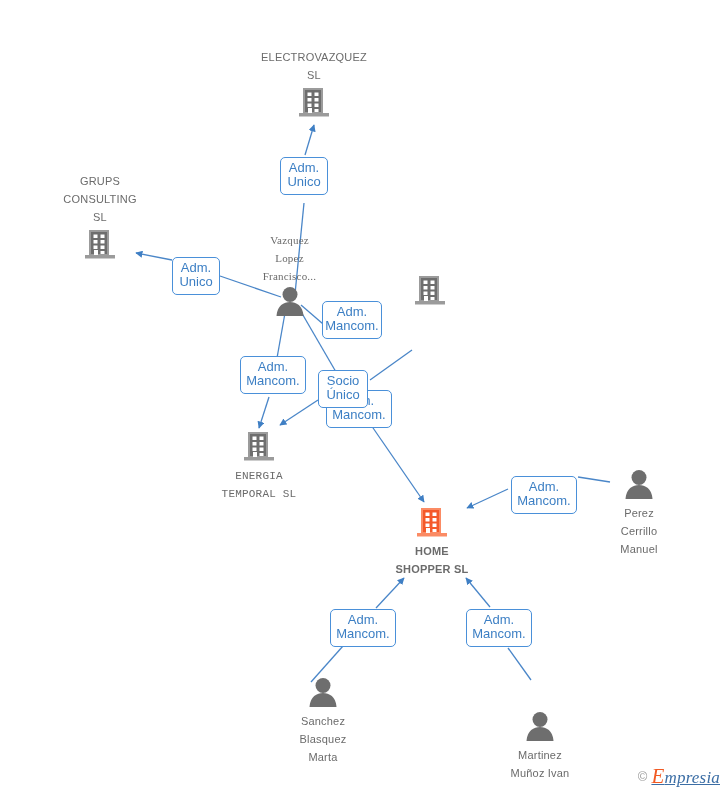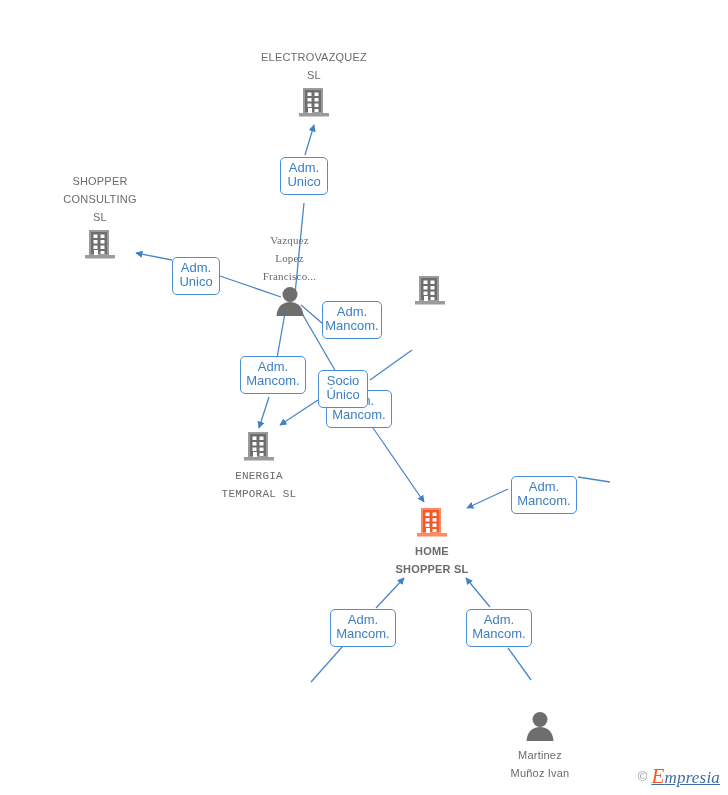--- a/index.html
+++ b/index.html
@@ -152,21 +152,21 @@
           <rect x="10.5" y="19.5" width="4" height="3.5"></rect>
           <rect x="17.5" y="19.5" width="4" height="3.5"></rect>
           <rect x="11" y="24" width="4" height="5"></rect>
           <rect x="17.5" y="25" width="4" height="3"></rect>
         </g>
       </svg>
     </span>
   </div>
 
   <div class="node" style="left:39px; top:172px; width:122px;">
-    <span class="node-label company">SHOPPER
+    <span class="node-label company">GRUPS
 CONSULTING
 SL</span>
     <span class="node-icon">
       <svg width="34" height="34" viewBox="0 0 34 34" xmlns="http://www.w3.org/2000/svg">
         <rect x="6" y="4" width="20" height="26" fill="#9b9b9b"></rect>
         <rect x="8" y="6" width="16" height="22" fill="#6e6e6e"></rect>
         <rect x="2" y="29" width="30" height="3.5" fill="#9b9b9b"></rect>
         <g fill="#ffffff">
           <rect x="10.5" y="8.5" width="4" height="3.5"></rect>
           <rect x="17.5" y="8.5" width="4" height="3.5"></rect>
@@ -250,29 +250,51 @@
           <rect x="17.5" y="19.5" width="4" height="3.5"></rect>
           <rect x="11" y="24" width="4" height="5"></rect>
           <rect x="17.5" y="25" width="4" height="3"></rect>
         </g>
       </svg>
     </span>
     <span class="node-label company">HOME
 SHOPPER  SL</span>
   </div>
 
-
-
-  <div class="node" style="left:490px; top:710px; width:100px;">
+  <div class="node" style="left:594px; top:468px; width:90px;">
     <span class="node-icon">
       <svg width="34" height="32" viewBox="0 0 34 32" xmlns="http://www.w3.org/2000/svg">
         <circle cx="17" cy="9.5" r="7.5" fill="#6e6e6e"></circle>
         <path d="M 3.5 31 C 4 20.5 11 17 17 17 C 23 17 30 20.5 30.5 31 Z" fill="#6e6e6e"></path>
       </svg>
     </span>
+    <span class="node-label person">Perez
+Cerrillo
+Manuel</span>
+  </div>
+
+  <div class="node" style="left:275px; top:676px; width:96px;">
+    <span class="node-icon">
+      <svg width="34" height="32" viewBox="0 0 34 32" xmlns="http://www.w3.org/2000/svg">
+        <circle cx="17" cy="9.5" r="7.5" fill="#6e6e6e"></circle>
+        <path d="M 3.5 31 C 4 20.5 11 17 17 17 C 23 17 30 20.5 30.5 31 Z" fill="#6e6e6e"></path>
+      </svg>
+    </span>
+    <span class="node-label person">Sanchez
+Blasquez
+Marta</span>
+  </div>
+
+  <div class="node" style="left:490px; top:710px; width:100px;">
+    <span class="node-icon">
+      <svg width="34" height="32" viewBox="0 0 34 32" xmlns="http://www.w3.org/2000/svg">
+        <circle cx="17" cy="9.5" r="7.5" fill="#6e6e6e"></circle>
+        <path d="M 3.5 31 C 4 20.5 11 17 17 17 C 23 17 30 20.5 30.5 31 Z" fill="#6e6e6e"></path>
+      </svg>
+    </span>
     <span class="node-label person">Martinez
 Muñoz Ivan</span>
   </div>
 
   <div class="edge-label" style="left:280px; top:157px; width:48px; height:38px;">Adm.
 Unico</div>
 
   <div class="edge-label" style="left:172px; top:257px; width:48px; height:38px;">Adm.
 Unico</div>
 

